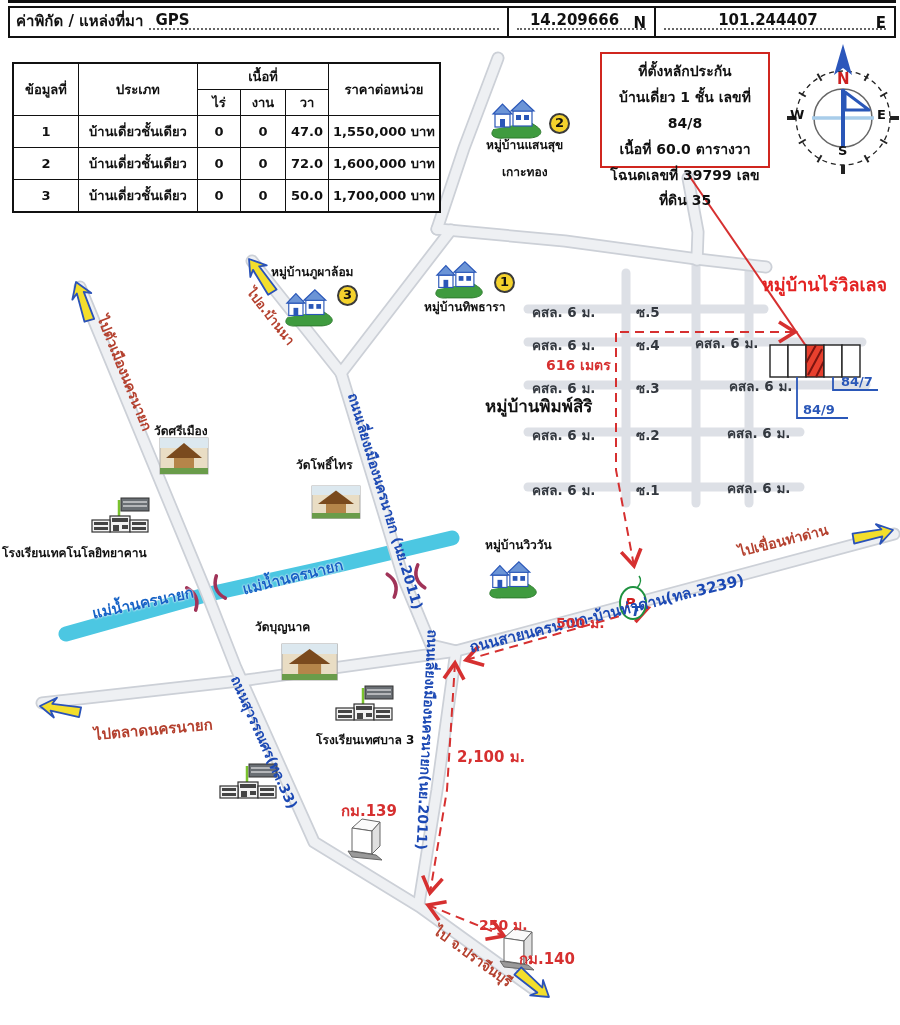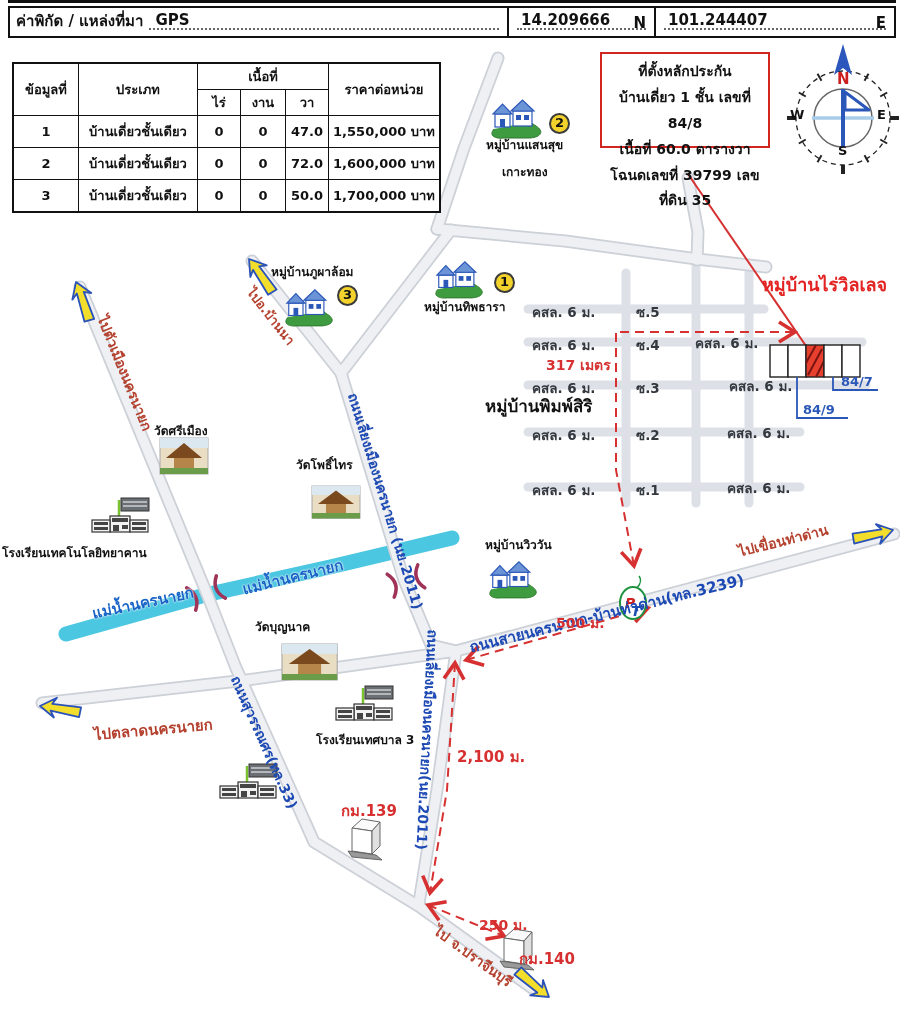--- a/index.html
+++ b/index.html
@@ -18,34 +18,34 @@
 
   
   .topline{position:absolute;left:8px;top:0;width:888px;height:3px;background:#111;}
   .hdr{position:absolute;left:8px;top:6px;width:888px;height:32px;border:2px solid #111;display:flex;box-sizing:border-box;background:#fff;font-size:15px;}
   .hcell{display:flex;align-items:flex-end;padding:0 6px 3px 6px;box-sizing:border-box;}
   .hc1{width:497px;}
   .hc2{width:147px;border-left:2px solid #111;}
   .hc3{flex:1;border-left:2px solid #111;}
   .hlabel{margin-right:4px;white-space:nowrap;}
   .dotband{position:relative;flex:1;border-bottom:2px dotted #666;height:17px;margin:12px 2px 3px 2px;}
-  .hnum{position:absolute;left:4px;right:26px;bottom:-1px;}
+  .hnum{position:absolute;left:12px;right:26px;bottom:-1px;text-align:center;}
   .hnum.gps{left:6px;right:auto;text-align:left;}
   .hdir{position:absolute;right:0;bottom:-4px;}
 
   
   table.land{position:absolute;left:12px;top:62px;border-collapse:collapse;background:#fff;font-size:13px;font-weight:bold;text-align:center;}
   table.land td{border:1.5px solid #111;padding:2px 3px;}
   table.land{border:2px solid #111;}
   .cw-no{width:58px}.cw-type{width:112px}.cw-rai{width:36px}.cw-ngan{width:38px}.cw-wa{width:36px}.cw-price{width:104px}
   .trh td{height:19px}
   .trd td{height:27px}
 
   
-  .infobox{position:absolute;left:600px;top:52px;width:170px;height:96px;border:2px solid #d0261f;background:#fff;text-align:center;font-size:14px;line-height:1.85;padding-top:5px;box-sizing:border-box;}
+  .infobox{position:absolute;left:600px;top:52px;width:170px;height:116px;border:2px solid #d0261f;background:#fff;text-align:center;font-size:14px;line-height:1.85;padding-top:5px;box-sizing:border-box;}
 
   
   .ml{position:absolute;white-space:nowrap;font-weight:bold;font-size:12px;color:#111;transform-origin:0 0;}
   .drk{color:#b4402e;}
   .red{color:#d63030;}
   .brightred{color:#e32222;}
   .blu{color:#1c49b4;}
   .riv{color:#1763c6;font-size:15px;text-shadow:0 0 2px #fff,0 0 2px #fff;}
   .grid{font-size:13.5px;color:#33383f;}
   .plotno{font-size:13px;color:#2a57b8;}
@@ -320,21 +320,21 @@
   <div class="ml drk f14" style="left:112px;top:312px;transform:rotate(68deg)">ไปตัวเมืองนครนายก</div>
   <div class="ml drk f13" style="left:258px;top:283px;transform:rotate(52deg)">ไปอ.บ้านนา</div>
   <div class="ml drk f15" style="left:93px;top:723px;transform:rotate(-5deg)">ไปตลาดนครนายก</div>
   <div class="ml drk f14" style="left:736px;top:541px;transform:rotate(-14deg)">ไปเขื่อนท่าด่าน</div>
   <div class="ml drk f14" style="left:442px;top:920px;transform:rotate(36deg)">ไป จ.ปราจีนบุรี</div>
   <div class="ml blu f14" style="left:245px;top:672px;transform:rotate(66deg)">ถนนสุวรรณศร(ทล.33)</div>
   <div class="ml blu f15" style="left:467px;top:636px;transform:rotate(-14deg)">ถนนสายนครนายก-บ้านท่าด่าน(ทล.3239)</div>
   <div class="ml blu f14" style="left:363px;top:390px;transform:rotate(73deg)">ถนนเลี่ยงเมืองนครนายก (นย.2011)</div>
   <div class="ml blu f14" style="left:444px;top:630px;transform:rotate(93deg)">ถนนเลี่ยงเมืองนครนายก(นย.2011)</div>
 
-  <div class="ml red f14" style="left:546px;top:354px">317 เมตร</div>
+  <div class="ml red f14" style="left:546px;top:354px">616 เมตร</div>
   <div class="ml red f14" style="left:556px;top:612px">500 ม.</div>
   <div class="ml red f15" style="left:457px;top:745px">2,100 ม.</div>
   <div class="ml red f14" style="left:479px;top:914px">250 ม.</div>
 
   <div class="ml red f15" style="left:341px;top:799px">กม.139</div>
   <div class="ml red f15" style="left:519px;top:947px">กม.140</div>
 
   <div class="ml grid" style="left:532px;top:301px">คสล. 6 ม.</div>
   <div class="ml grid" style="left:532px;top:334px">คสล. 6 ม.</div>
   <div class="ml grid" style="left:532px;top:377px">คสล. 6 ม.</div>

